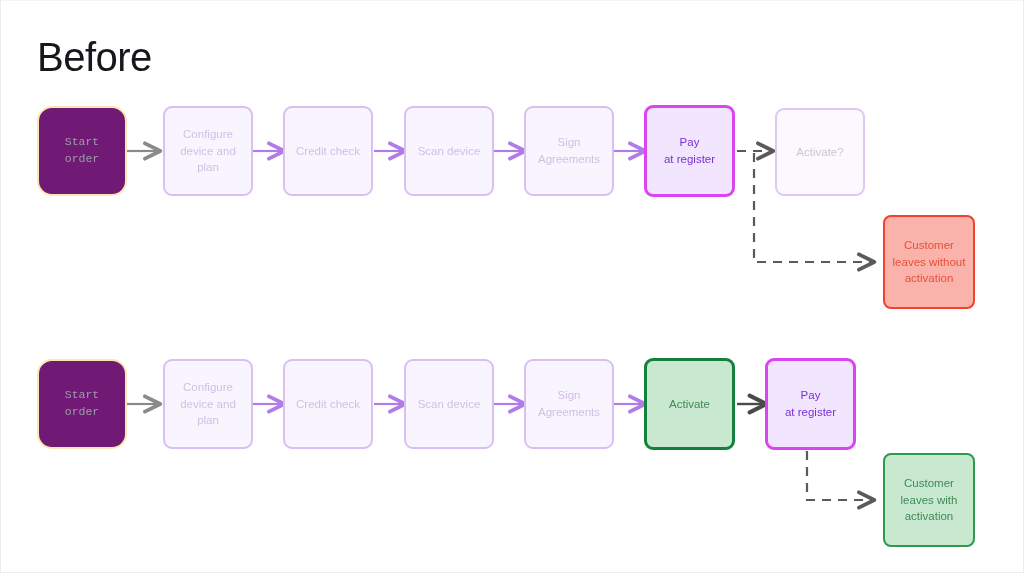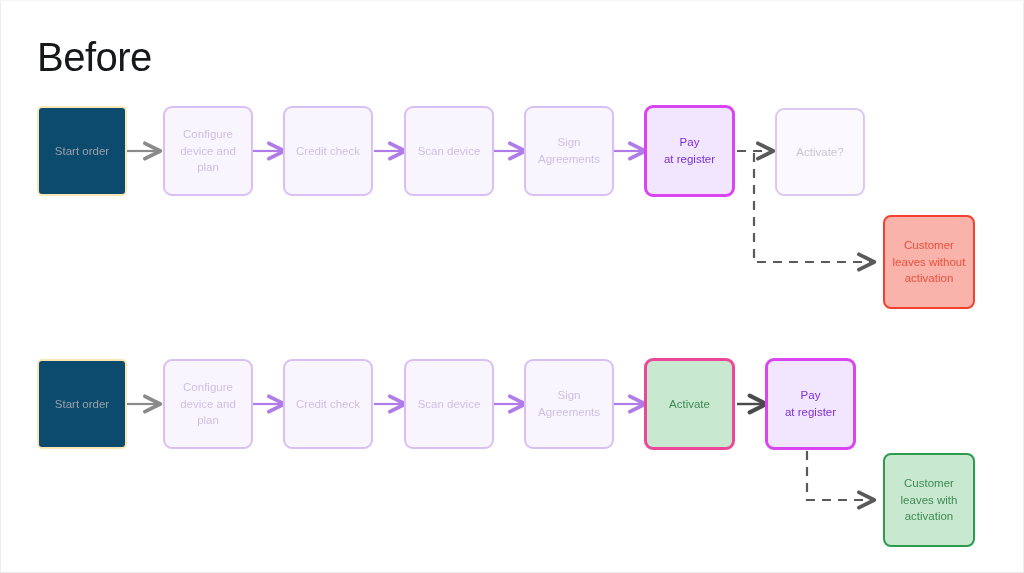--- a/index.html
+++ b/index.html
@@ -49,24 +49,25 @@
     text-align: center;
     border-radius: 9px;
     font-size: 11.5px;
     line-height: 1.45;
     padding: 4px 6px;
     white-space: pre-line;
   }
 
   
   .node.start {
-    background: #0c4a6e;
+    background: #701a75;
     border: 2px solid #fbe7b4;
     color: #9aa0a6;
-    border-radius: 5px;
+    border-radius: 15px;
+    font-family: Liberation Mono, monospace;
   }
 
   
   .node.step {
     background: #f9f5fe;
     border: 2px solid #d9bff4;
     color: #cfc0e4;
   }
 
   
@@ -80,21 +81,21 @@
   
   .node.highlight {
     background: #f2e6fe;
     border: 3px solid #d946ef;
     color: #7b30d8;
   }
 
   
   .node.green {
     background: #c8e9cf;
-    border: 3px solid #ec4899;
+    border: 3px solid #15803d;
     color: #3f8a56;
   }
 
   
   .node.green-outcome {
     background: #c8e9cf;
     border: 2px solid #2d9a4d;
     color: #3f8a56;
     border-radius: 8px;
   }

